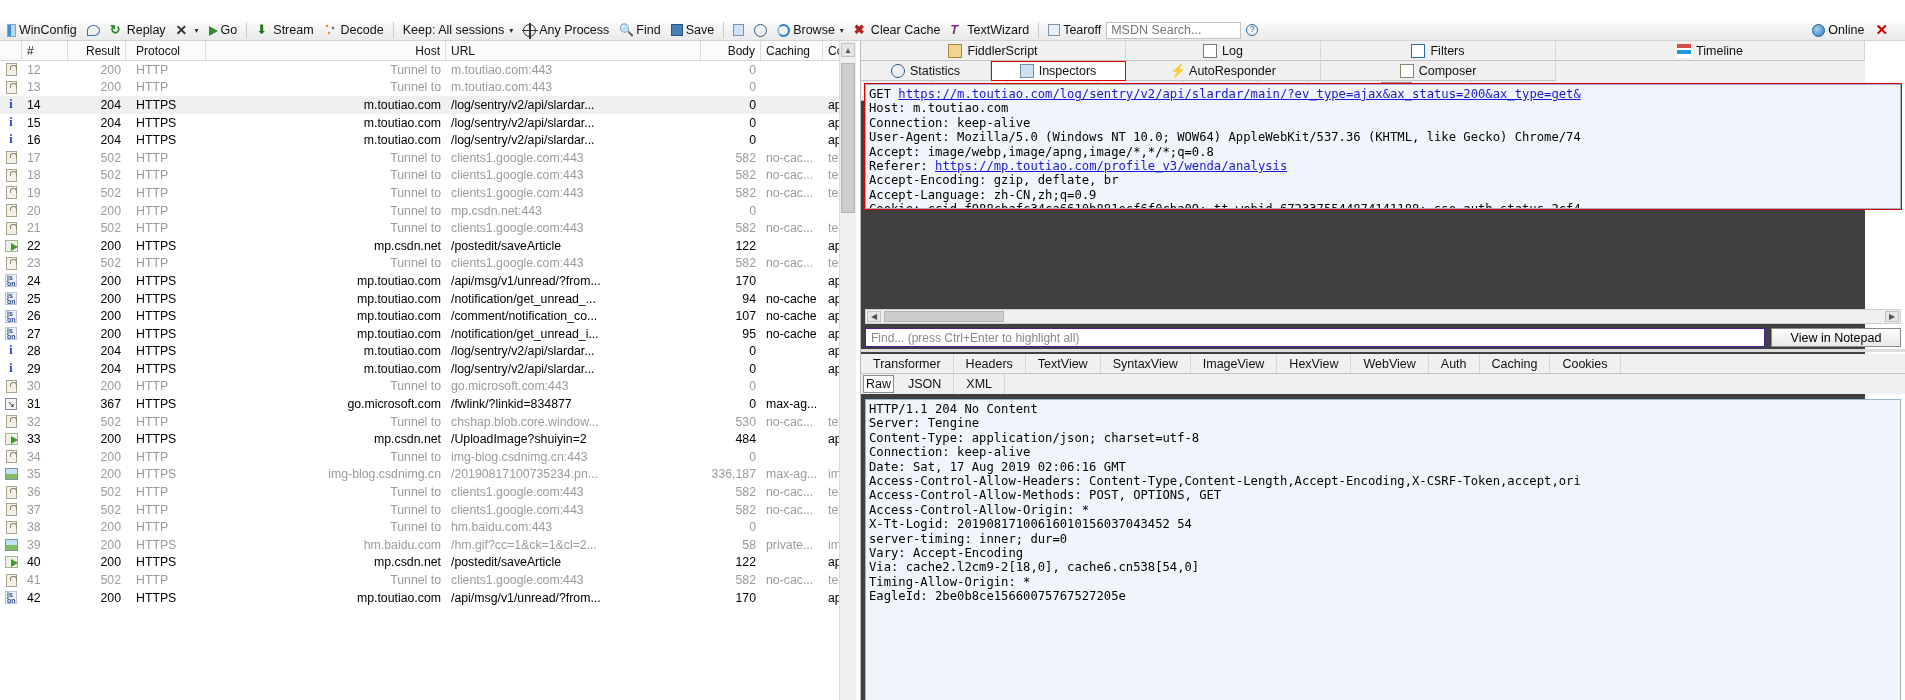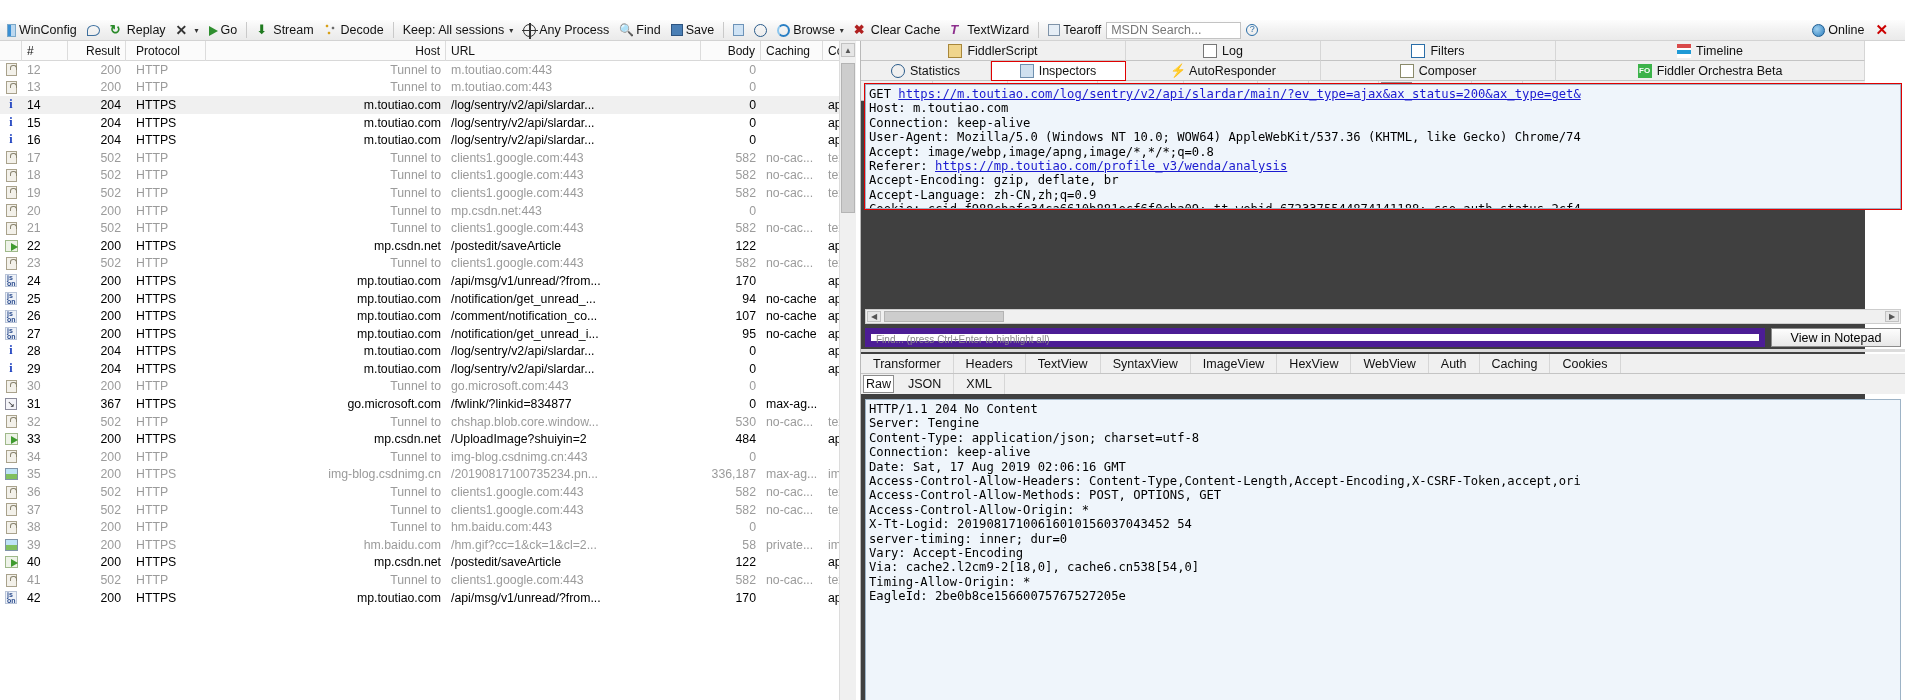--- a/index.html
+++ b/index.html
@@ -170,21 +170,21 @@
 
   .hscroll {
     position:absolute; left:4px; top:268px; width:1036px; height:15px;
     background:#f0f0f0; border:1px solid #cdcdcd;
   }
   .hscroll .thumb{position:absolute;left:18px;top:1px;width:120px;height:11px;background:#cdcdcd;border:1px solid #b4b4b4;}
   .hscroll .lft,.hscroll .rgt{position:absolute;top:1px;width:14px;height:11px;background:#e6e6e6;border:1px solid #c2c2c2;font-size:8px;text-align:center;line-height:10px;color:#555;}
   .hscroll .lft{left:1px;} .hscroll .rgt{right:1px;}
 
   .findrow { position:absolute; left:4px; top:287px; width:1036px; height:19px; display:flex; }
-  .findbox { flex:1; background:#fff; border:6px solid #4c1d95; color:#8a8a8a; font-size:10px; display:flex; align-items:flex-start; padding-left:5px;}
+  .findbox { flex:1; background:#fff; border:1px solid #4c1d95; color:#8a8a8a; font-size:12px; display:flex; align-items:center; padding-left:5px;}
   .notepadbtn { width:130px; margin-left:6px; background:linear-gradient(to bottom,#fdfdfd,#e8e8e8); border:1px solid #8c8c8c; font-size:12.5px; display:flex;align-items:center;justify-content:center;}
 
   .resp-tabs { position:absolute; left:0; top:313px; width:1045px; }
   .resp-box { position:absolute; left:4px; top:358px; width:1036px; height:338px; }
 
   .splitter { position:absolute; left:0; top:308px; width:1045px; height:3px; background:#dcdcdc; }
 
   .watermark {
     position:absolute; right:8px; bottom:4px; color:#c9c9c9; font-size:11.5px;
   }
@@ -736,24 +736,20 @@
         <span class="rtab-glyph gg-inspect"></span>
         <span>Inspectors</span>
       </div>
       <div class="rtab" style="flex:0 0 195px">
         <span class="rtab-glyph gg-auto">⚡</span>
         <span>AutoResponder</span>
       </div>
       <div class="rtab" style="flex:0 0 235px">
         <span class="rtab-glyph gg-compose"></span>
         <span>Composer</span>
-      </div>
-      <div class="rtab" style="flex:1">
-        <span class="rtab-glyph gg-fo">FO</span>
-        <span>Fiddler Orchestra Beta</span>
       </div>
     </div>
 
     <div class="subtabs" id="req-tabs">
         <div class="stab">
           <span>Headers</span>
         </div>
         <div class="stab">
           <span>TextView</span>
         </div>

